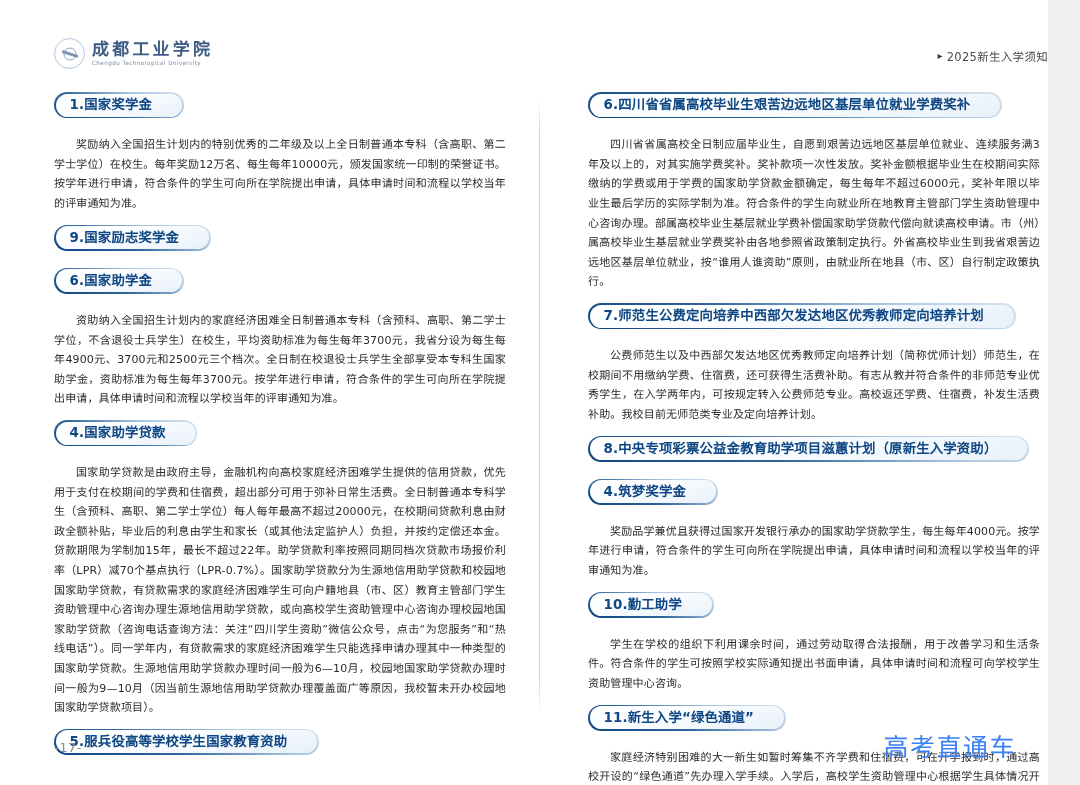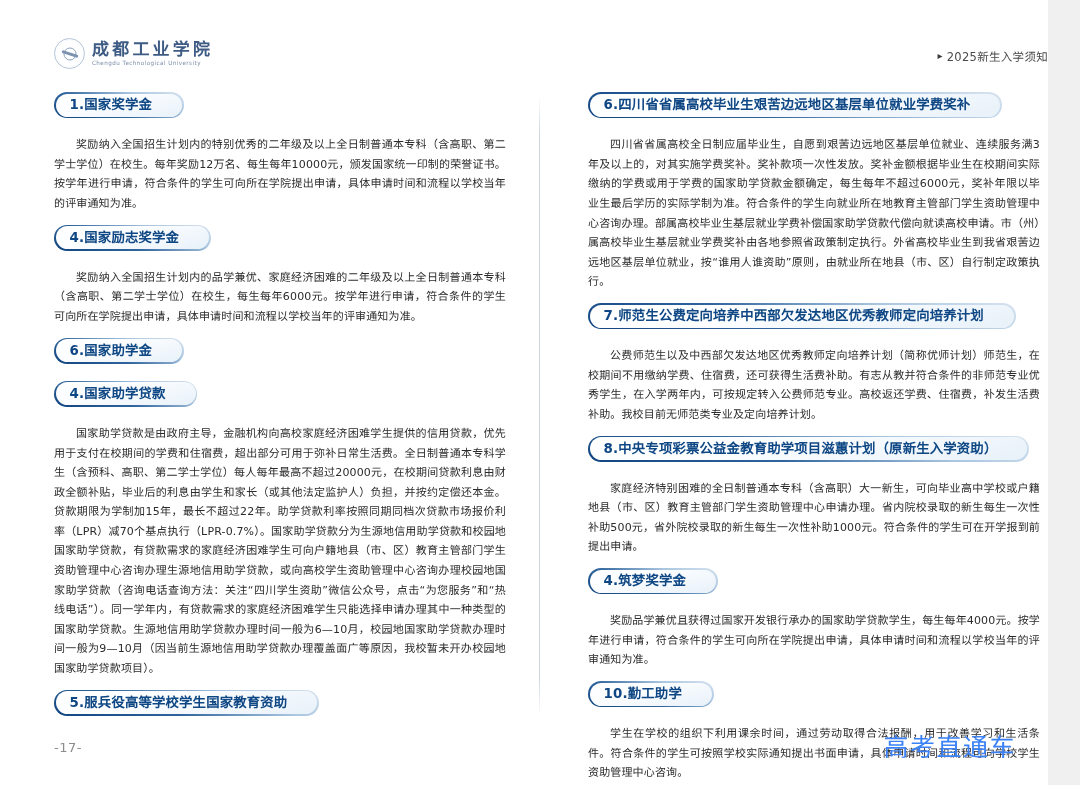--- a/index.html
+++ b/index.html
@@ -210,26 +210,26 @@
   <div id="columns">
 
     <div class="col col-left">
 
       <div class="section">
         <span class="pill-outer"><span class="pill-inner">1.国家奖学金</span></span>
         <p class="para">奖励纳入全国招生计划内的特别优秀的二年级及以上全日制普通本专科（含高职、第二学士学位）在校生。每年奖励12万名、每生每年10000元，颁发国家统一印制的荣誉证书。按学年进行申请，符合条件的学生可向所在学院提出申请，具体申请时间和流程以学校当年的评审通知为准。</p>
       </div>
 
       <div class="section">
-        <span class="pill-outer"><span class="pill-inner">4.国家励志奖学金</span></span>
-        <p class="para">奖励纳入全国招生计划内的品学兼优、家庭经济困难的二年级及以上全日制普通本专科（含高职、第二学士学位）在校生，每生每年6000元。按学年进行申请，符合条件的学生可向所在学院提出申请，具体申请时间和流程以学校当年的评审通知为准。</p>
+        <span class="pill-outer"><span class="pill-inner">9.国家励志奖学金</span></span>
       </div>
 
       <div class="section">
         <span class="pill-outer"><span class="pill-inner">6.国家助学金</span></span>
+        <p class="para">资助纳入全国招生计划内的家庭经济困难全日制普通本专科（含预科、高职、第二学士学位，不含退役士兵学生）在校生，平均资助标准为每生每年3700元，我省分设为每生每年4900元、3700元和2500元三个档次。全日制在校退役士兵学生全部享受本专科生国家助学金，资助标准为每生每年3700元。按学年进行申请，符合条件的学生可向所在学院提出申请，具体申请时间和流程以学校当年的评审通知为准。</p>
       </div>
 
       <div class="section">
         <span class="pill-outer"><span class="pill-inner">4.国家助学贷款</span></span>
         <p class="para">国家助学贷款是由政府主导，金融机构向高校家庭经济困难学生提供的信用贷款，优先用于支付在校期间的学费和住宿费，超出部分可用于弥补日常生活费。全日制普通本专科学生（含预科、高职、第二学士学位）每人每年最高不超过20000元，在校期间贷款利息由财政全额补贴，毕业后的利息由学生和家长（或其他法定监护人）负担，并按约定偿还本金。贷款期限为学制加15年，最长不超过22年。助学贷款利率按照同期同档次贷款市场报价利率（LPR）减70个基点执行（LPR-0.7%）。国家助学贷款分为生源地信用助学贷款和校园地国家助学贷款，有贷款需求的家庭经济困难学生可向户籍地县（市、区）教育主管部门学生资助管理中心咨询办理生源地信用助学贷款，或向高校学生资助管理中心咨询办理校园地国家助学贷款（咨询电话查询方法：关注“四川学生资助”微信公众号，点击“为您服务”和“热线电话”）。同一学年内，有贷款需求的家庭经济困难学生只能选择申请办理其中一种类型的国家助学贷款。生源地信用助学贷款办理时间一般为6—10月，校园地国家助学贷款办理时间一般为9—10月（因当前生源地信用助学贷款办理覆盖面广等原因，我校暂未开办校园地国家助学贷款项目）。</p>
       </div>
 
       <div class="section">
         <span class="pill-outer"><span class="pill-inner">5.服兵役高等学校学生国家教育资助</span></span>
         
@@ -244,21 +244,20 @@
         <p class="para">四川省省属高校全日制应届毕业生，自愿到艰苦边远地区基层单位就业、连续服务满3年及以上的，对其实施学费奖补。奖补款项一次性发放。奖补金额根据毕业生在校期间实际缴纳的学费或用于学费的国家助学贷款金额确定，每生每年不超过6000元，奖补年限以毕业生最后学历的实际学制为准。符合条件的学生向就业所在地教育主管部门学生资助管理中心咨询办理。部属高校毕业生基层就业学费补偿国家助学贷款代偿向就读高校申请。市（州）属高校毕业生基层就业学费奖补由各地参照省政策制定执行。外省高校毕业生到我省艰苦边远地区基层单位就业，按“谁用人谁资助”原则，由就业所在地县（市、区）自行制定政策执行。</p>
       </div>
 
       <div class="section">
         <span class="pill-outer"><span class="pill-inner">7.师范生公费定向培养中西部欠发达地区优秀教师定向培养计划</span></span>
         <p class="para">公费师范生以及中西部欠发达地区优秀教师定向培养计划（简称优师计划）师范生，在校期间不用缴纳学费、住宿费，还可获得生活费补助。有志从教并符合条件的非师范专业优秀学生，在入学两年内，可按规定转入公费师范专业。高校返还学费、住宿费，补发生活费补助。我校目前无师范类专业及定向培养计划。</p>
       </div>
 
       <div class="section">
         <span class="pill-outer"><span class="pill-inner">8.中央专项彩票公益金教育助学项目滋蕙计划（原新生入学资助）</span></span>
-        <p class="para">家庭经济特别困难的全日制普通本专科（含高职）大一新生，可向毕业高中学校或户籍地县（市、区）教育主管部门学生资助管理中心申请办理。省内院校录取的新生每生一次性补助500元，省外院校录取的新生每生一次性补助1000元。符合条件的学生可在开学报到前提出申请。</p>
       </div>
 
       <div class="section">
         <span class="pill-outer"><span class="pill-inner">4.筑梦奖学金</span></span>
         <p class="para">奖励品学兼优且获得过国家开发银行承办的国家助学贷款学生，每生每年4000元。按学年进行申请，符合条件的学生可向所在学院提出申请，具体申请时间和流程以学校当年的评审通知为准。</p>
       </div>
 
       <div class="section">
         <span class="pill-outer"><span class="pill-inner">10.勤工助学</span></span>
         <p class="para">学生在学校的组织下利用课余时间，通过劳动取得合法报酬，用于改善学习和生活条件。符合条件的学生可按照学校实际通知提出书面申请，具体申请时间和流程可向学校学生资助管理中心咨询。</p>

